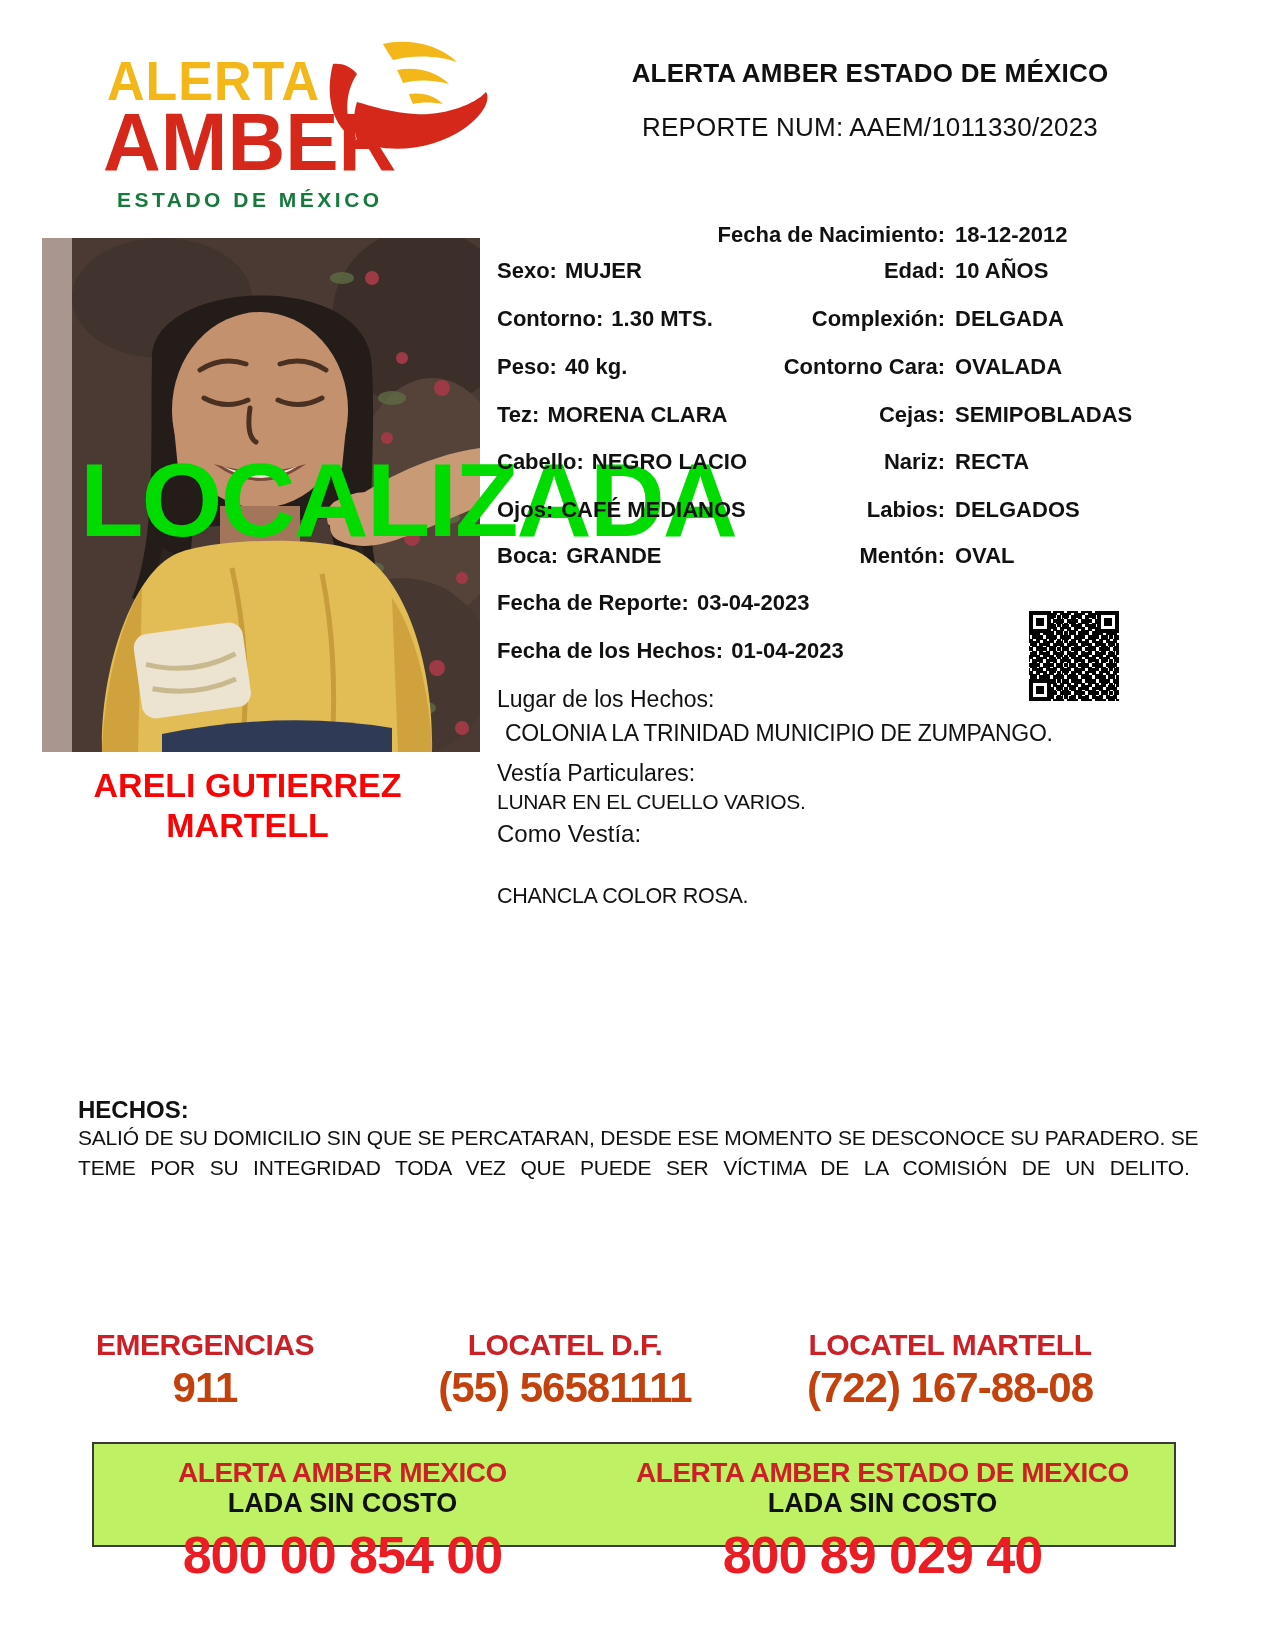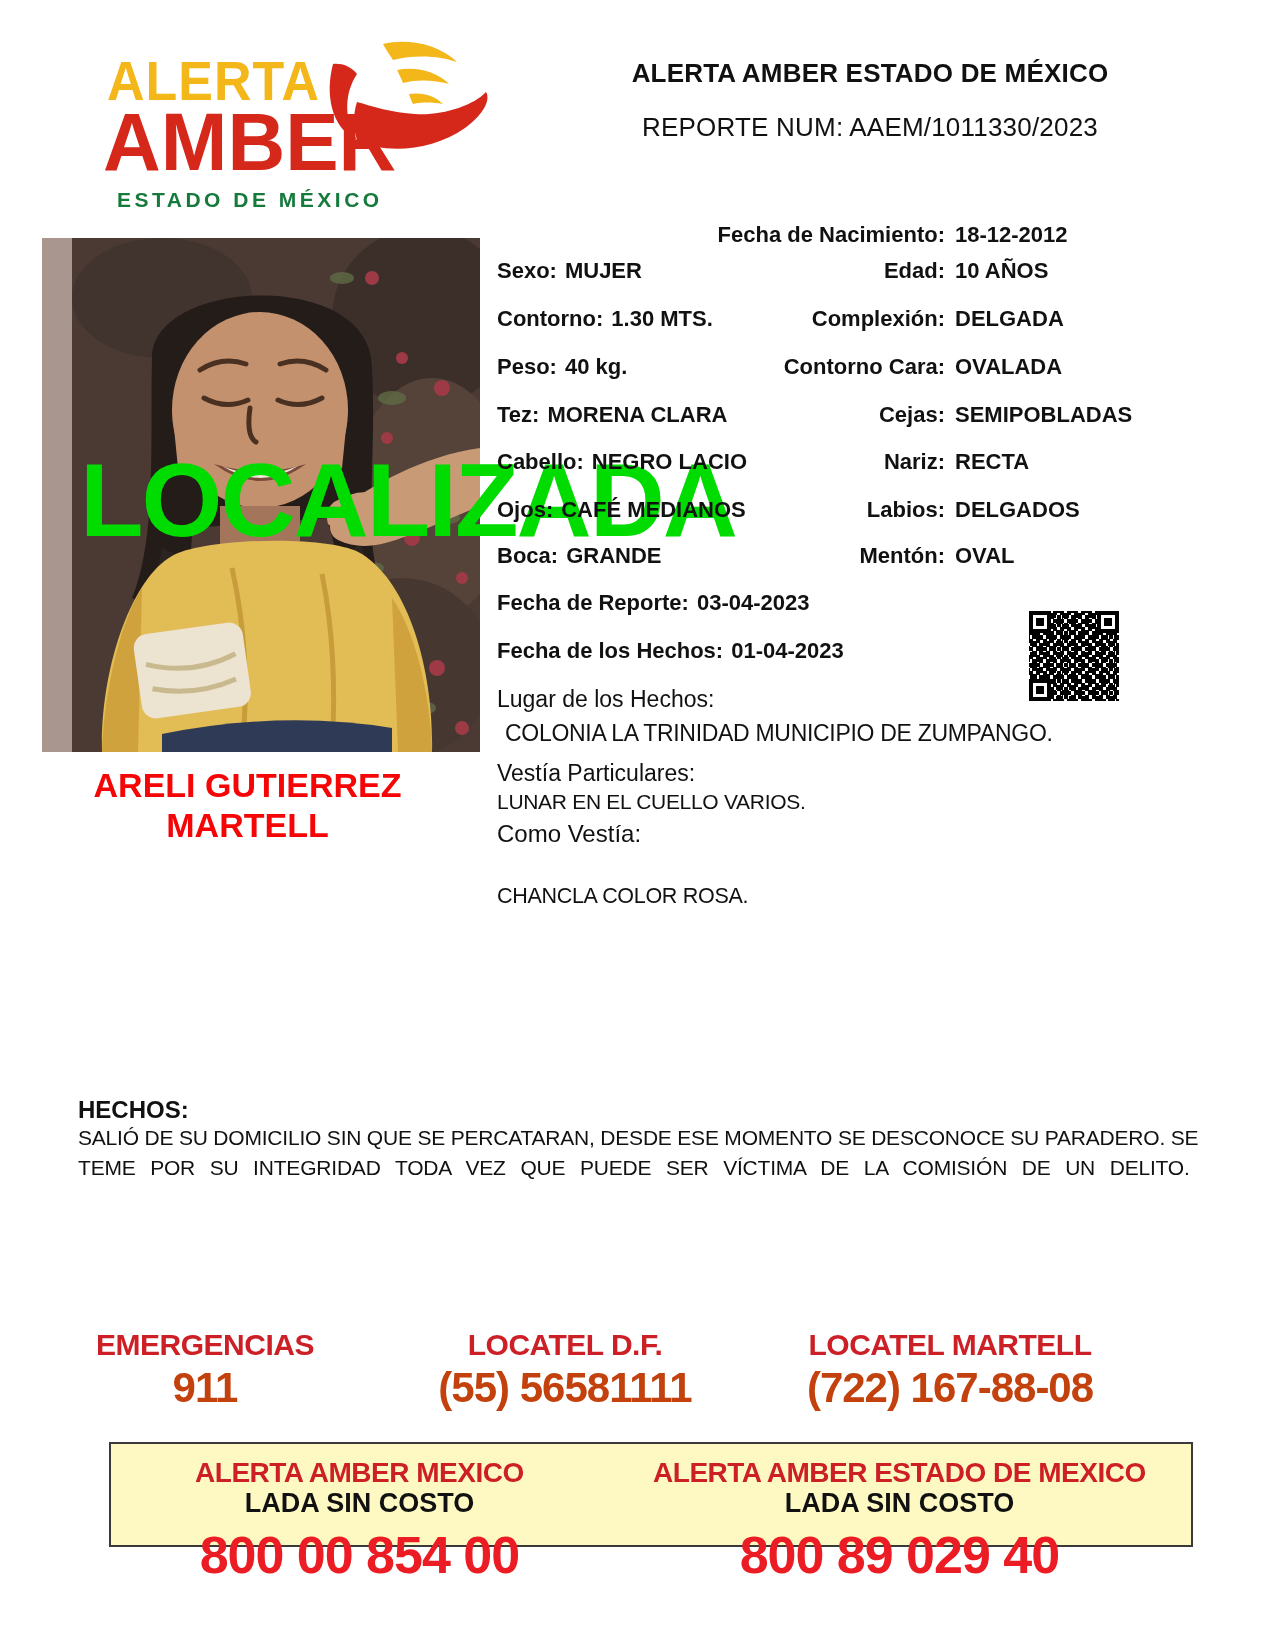--- a/index.html
+++ b/index.html
@@ -73,22 +73,22 @@
   .hl2{top:1156px;word-spacing:9px;}
   
   .hotline{position:absolute;text-align:center;}
   .hotline .hname{font-size:30px;font-weight:800;color:var(--red,#cc1f26);letter-spacing:-0.5px;}
   .hotline .hnum{font-size:42px;font-weight:800;color:#c2410c;margin-top:2px;letter-spacing:-1px;}
   .hot1{left:70px;top:1328px;width:270px;}
   .hot2{left:385px;top:1328px;width:360px;}
   .hot3{left:755px;top:1328px;width:390px;}
   
   .footer-box{
-    position:absolute;left:109px;top:1442px;width:1084px;height:105px;z-index:10;
-    border:2px solid #3a3a3a;box-sizing:border-box;background:#fef9c3;
+    position:absolute;left:92px;top:1442px;width:1084px;height:105px;z-index:10;
+    border:2px solid #3a3a3a;box-sizing:border-box;background:#bef264;
     display:flex;
   }
   .fcol{flex:1;text-align:center;padding-top:13px;}
   .fcol.c1{flex:0 0 46%;}
   .fcol .ftitle{font-size:28px;font-weight:800;color:var(--red,#d8232a);letter-spacing:-0.5px;}
   .fcol .fsub{font-size:27px;font-weight:800;color:#111;margin-top:-1px;}
   .fcol .fnum{font-size:52px;font-weight:800;color:var(--num_red,#ec1c24);margin-top:6px;letter-spacing:-1px;}
 </style>
 </head>
 <body>

